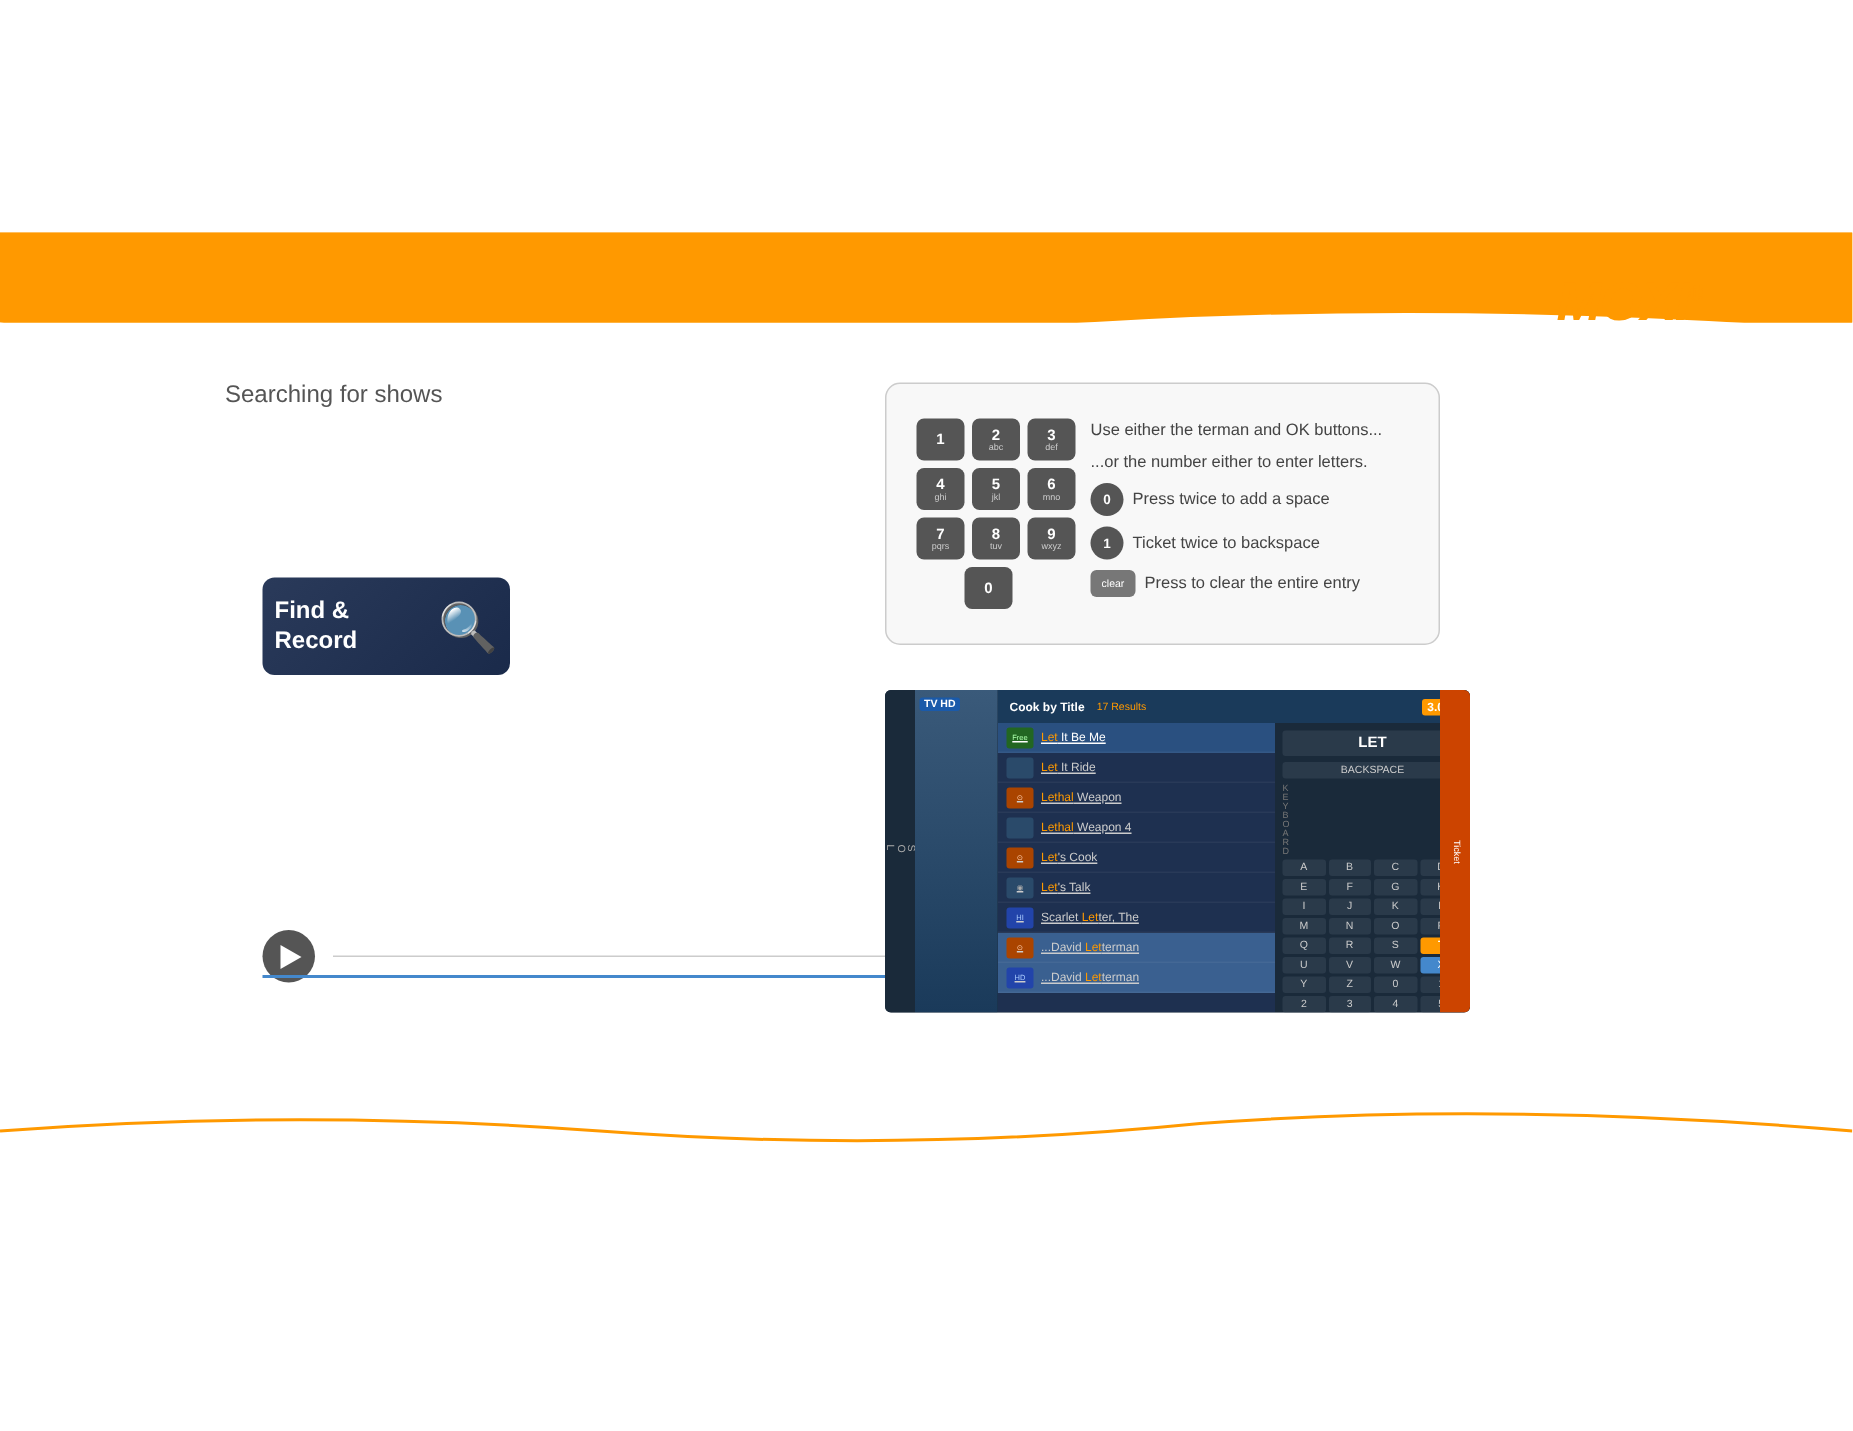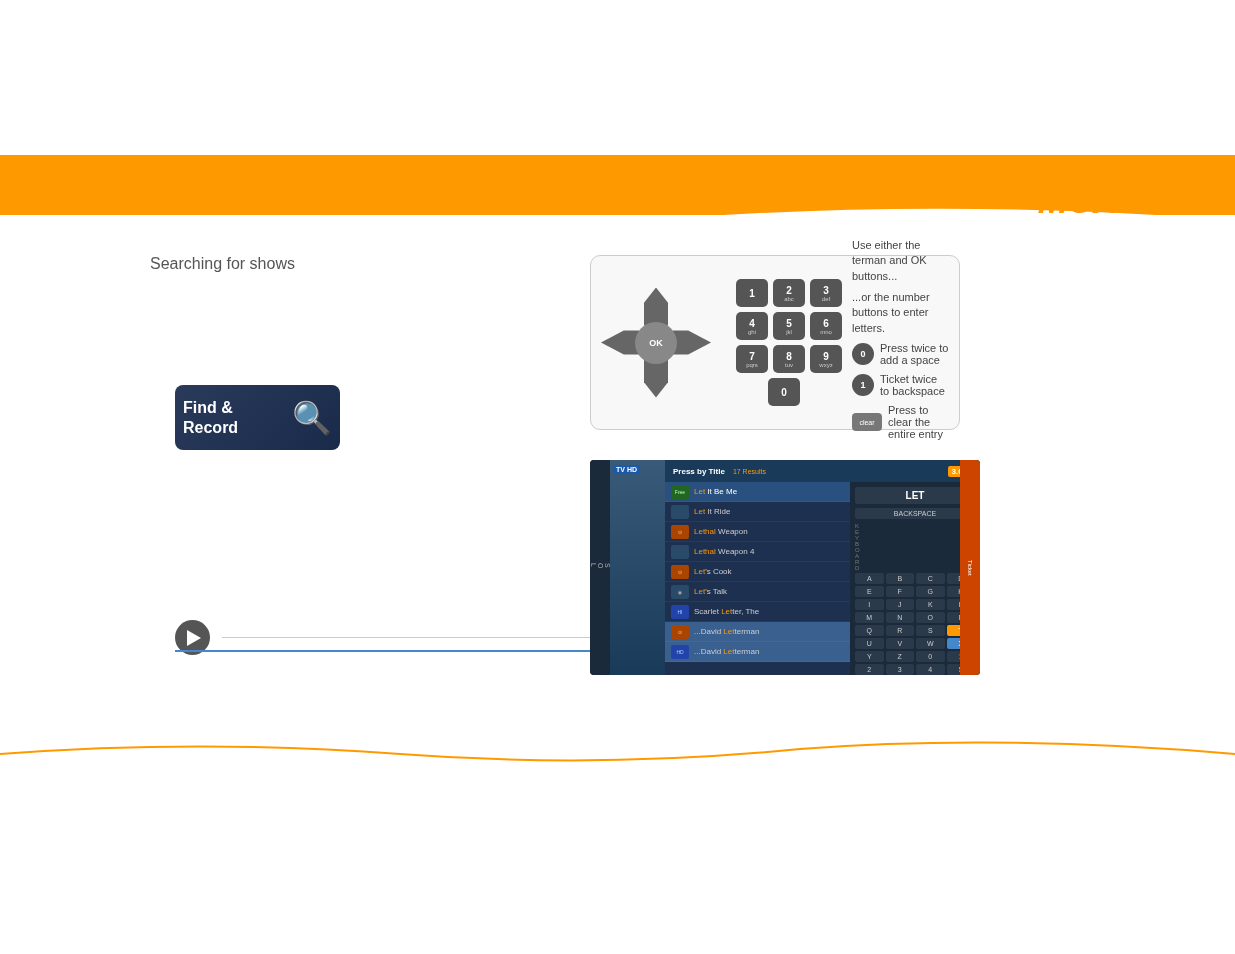--- a/index.html
+++ b/index.html
@@ -370,20 +370,21 @@
       overflow: hidden;
     }
     .tv-show-item {
       display: flex;
       align-items: center;
       padding: 2px 6px;
       border-bottom: 1px solid rgba(255,255,255,0.05);
       font-size: 8px;
       color: #ccc;
       height: 20px;
+      text-decoration: underline;
     }
     .tv-show-item.selected {
       background: #2a5080;
       color: #fff;
     }
     .tv-show-item.highlighted {
       background: #3a6090;
     }
     .tv-show-badge {
       width: 18px;
@@ -534,27 +535,20 @@
 
 <div class="find-record-box">
   <div class="find-record-text">
     <span>Find &amp;</span><br><span>Record</span>
   </div>
   <div class="find-record-icon">🔍</div>
 </div>
 
 <div class="remote-diagram">
 
-  <div class="dpad-container">
-    <div class="dpad-up"></div>
-    <div class="dpad-down"></div>
-    <div class="dpad-left"></div>
-    <div class="dpad-right"></div>
-    <div class="dpad-center">OK</div>
-  </div>
 
   <div style="display:flex; flex-direction:column; align-items:center;">
     <div class="numpad">
       <div class="num-btn">
         <span>1</span>
           <span class="sub-label"></span>
       </div>
       <div class="num-btn">
         <span>2</span>
           <span class="sub-label">abc</span>
@@ -588,21 +582,21 @@
           <span class="sub-label">wxyz</span>
       </div>
     </div>
     <div style="display:flex; justify-content:center; margin-top:5px;">
       <div class="num-btn-zero">0</div>
     </div>
   </div>
 
   <div class="instructions">
     <p>Use either the terman and OK buttons...</p>
-    <p>...or the number buttons to enter letters.</p>
+    <p>...or the number either to enter letters.</p>
     <div class="instr-row">
       <div class="instr-badge">0</div>
       <span>Press twice to add a space</span>
     </div>
     <div class="instr-row">
       <div class="instr-badge">1</div>
       <span>Ticket twice to backspace</span>
     </div>
     <div class="instr-row">
       <div class="instr-badge-clear">clear</div>
@@ -624,21 +618,21 @@
   </div>
 
   <div class="tv-bg-left">
     <div class="tv-hd-badge">TV HD</div>
     <div class="tv-bg-logo"></div>
   </div>
 
   <div class="tv-main">
 
     <div class="tv-header">
-      <span class="tv-header-title">Press by Title</span>
+      <span class="tv-header-title">Cook by Title</span>
       <span class="tv-header-results">17 Results</span>
       <span class="tv-header-right">3.0S</span>
     </div>
 
     <div style="display:flex; flex:1; overflow:hidden;">
 
       <div class="tv-show-list">
         <div class="tv-show-item selected">
           <div class="tv-show-badge free">Free</div>
           <span class="tv-show-name"><span class="highlight">Let</span> It Be Me</span>

